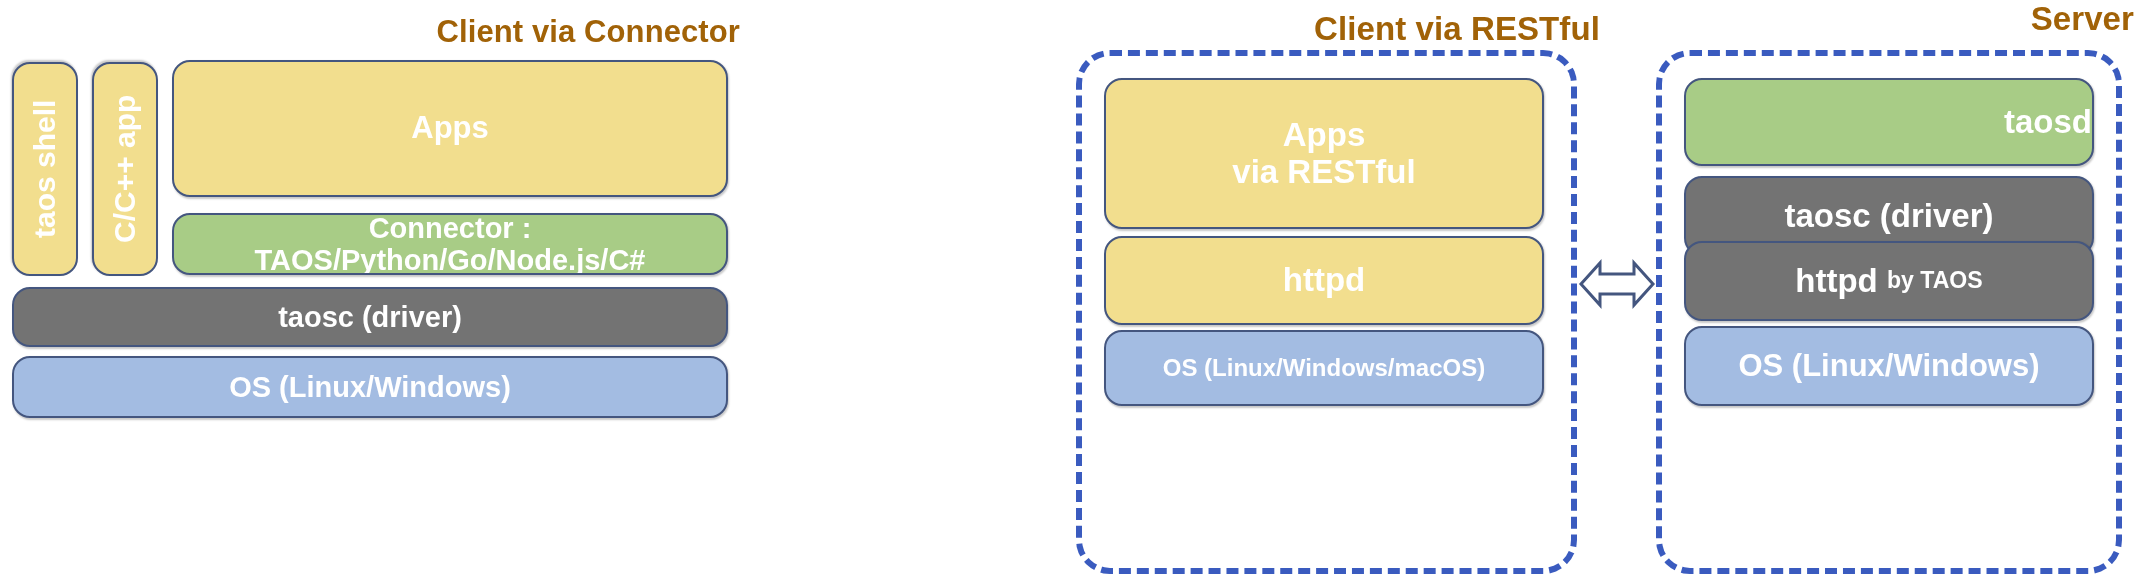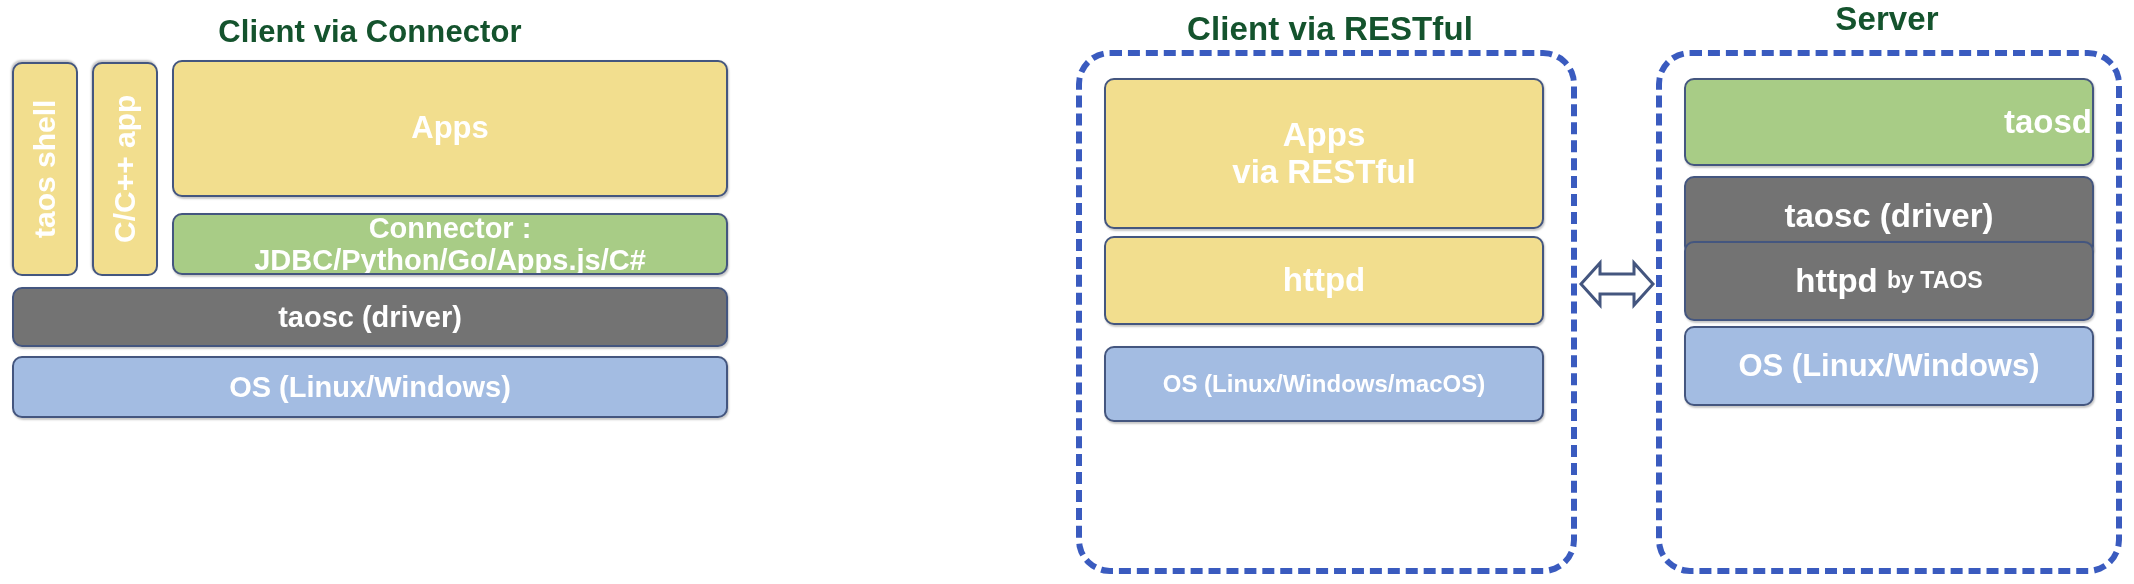--- a/index.html
+++ b/index.html
@@ -8,32 +8,32 @@
     font-family:"Liberation Sans","DejaVu Sans",sans-serif;
     overflow:hidden;
     position:relative;
   }
   #canvas{position:relative;width:2134px;height:584px;}
 
   
   .panel-title{
     position:absolute;
     font-weight:bold;
-    color:#14532d;
+    color:#a16207;
     white-space:nowrap;
-    text-align:center;
+    text-align:right;
     letter-spacing:.1px;
   }
 
   
   .blk{
     position:absolute;
     box-sizing:border-box;
     border:2.5px solid #44567f;
-    border-radius:10px;
+    border-radius:18px;
     color:#ffffff;
     font-weight:bold;
     display:flex;
     align-items:center;
     justify-content:center;
     text-align:center;
     line-height:1.12;
     box-shadow:1px 1.5px 2px rgba(0,0,0,.22);
     overflow:hidden;
   }
@@ -71,21 +71,21 @@
 
   <div class="blk yellow vert" style="left:92px;top:62px;width:66px;height:214px;font-size:30px;">
     <span>C/C++ app</span>
   </div>
 
   <div class="blk yellow" style="left:172px;top:60px;width:556px;height:137px;font-size:31px;">
     <span>Apps</span>
   </div>
 
   <div class="blk green" style="left:172px;top:213px;width:556px;height:62px;font-size:29px;">
-    <span>Connector : JDBC/Python/Go/Apps.js/C#</span>
+    <span>Connector : TAOS/Python/Go/Node.js/C#</span>
   </div>
 
   <div class="blk orange" style="left:12px;top:287px;width:716px;height:60px;font-size:29px;">
     <span>taosc (driver)</span>
   </div>
 
   <div class="blk blue" style="left:12px;top:356px;width:716px;height:62px;font-size:29px;">
     <span>OS (Linux/Windows)</span>
   </div>
 
@@ -95,21 +95,21 @@
 
   <div class="blk yellow" style="left:1104px;top:78px;width:440px;height:151px;font-size:33px;flex-direction:column;">
     <span>Apps</span>
     <span>via RESTful</span>
   </div>
 
   <div class="blk yellow" style="left:1104px;top:236px;width:440px;height:89px;font-size:33px;">
     <span>httpd</span>
   </div>
 
-  <div class="blk blue" style="left:1104px;top:330px;width:440px;height:76px;font-size:24px;margin-top:16px;">
+  <div class="blk blue" style="left:1104px;top:330px;width:440px;height:76px;font-size:24px;">
     <span>OS (Linux/Windows/macOS)</span>
   </div>
 
   <div class="dblarrow" style="left:1578px;top:248px;width:78px;height:72px;">
     <svg width="78" height="72" viewBox="0 0 78 72" xmlns="http://www.w3.org/2000/svg">
       <polygon points="3,36 22,15 22,26 56,26 56,15 75,36 56,57 56,46 22,46 22,57" fill="#ffffff" stroke="#44567f" stroke-width="3" stroke-linejoin="miter"></polygon>
     </svg>
   </div>
 
   <div class="panel-title" style="left:1640px;top:0;width:494px;font-size:33px;">Server</div>

